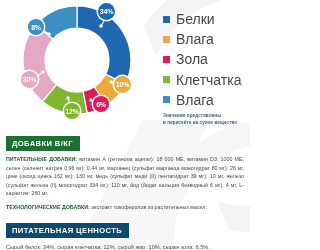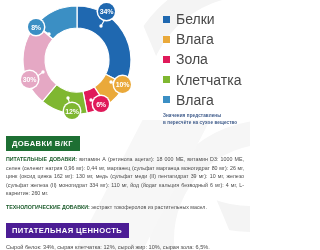--- a/index.html
+++ b/index.html
@@ -47,21 +47,21 @@
   .swatch{width:7px;height:7px;margin-right:6px;flex:0 0 auto;}
   .legend-label{font-size:14px;color:#474747;line-height:1;}
   .legend-note{
     margin-top:5px;font-size:4.6px;font-weight:bold;color:#3d5a8a;
     line-height:1.5;letter-spacing:.1px;
   }
 
   
   .section{position:relative;z-index:2;padding:0 6px;}
   .banner{
-    display:inline-block;background:#4c1d95;color:#fff;
+    display:inline-block;background:#0c4a6e;color:#fff;
     font-size:7.6px;font-weight:bold;letter-spacing:.4px;
     padding:3px 7px 3px 6px;
   }
   .banner-green-dark{background:#1d6f33;}
   .para{
     font-size:5.3px;line-height:1.62;color:#4a4a4a;
     margin:4px 0 0 0;text-align:justify;
   }
   .para b{color:#1d5c2c;}
   .para.tech{margin-top:5px;}

